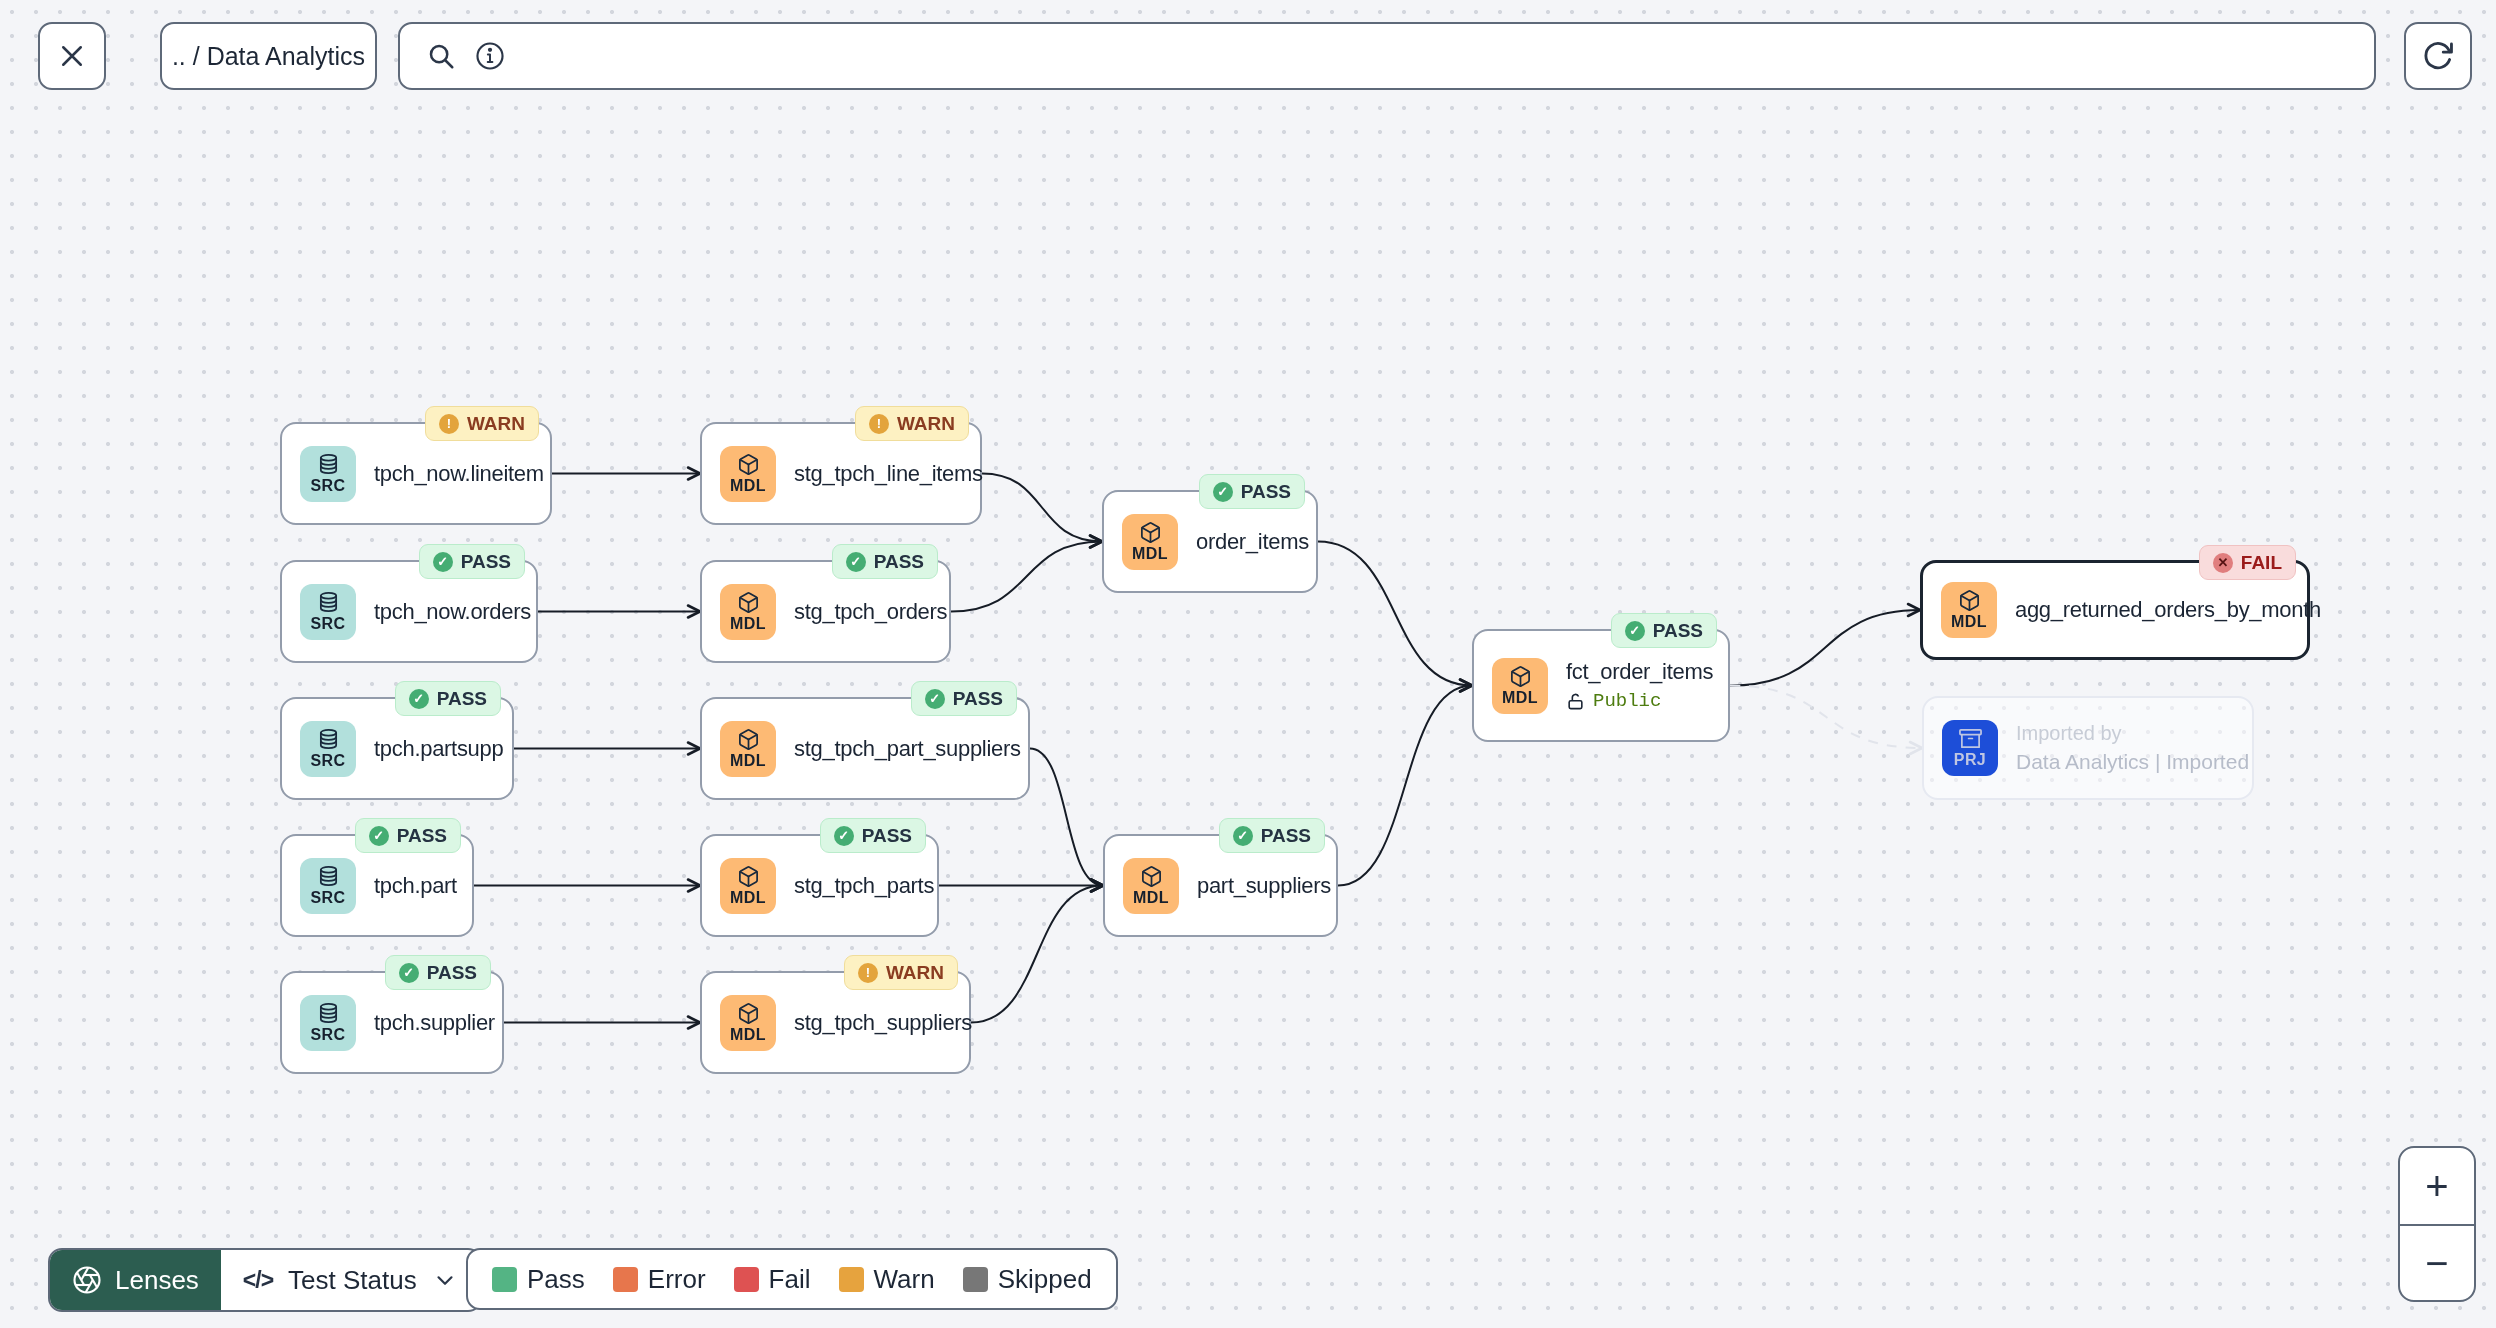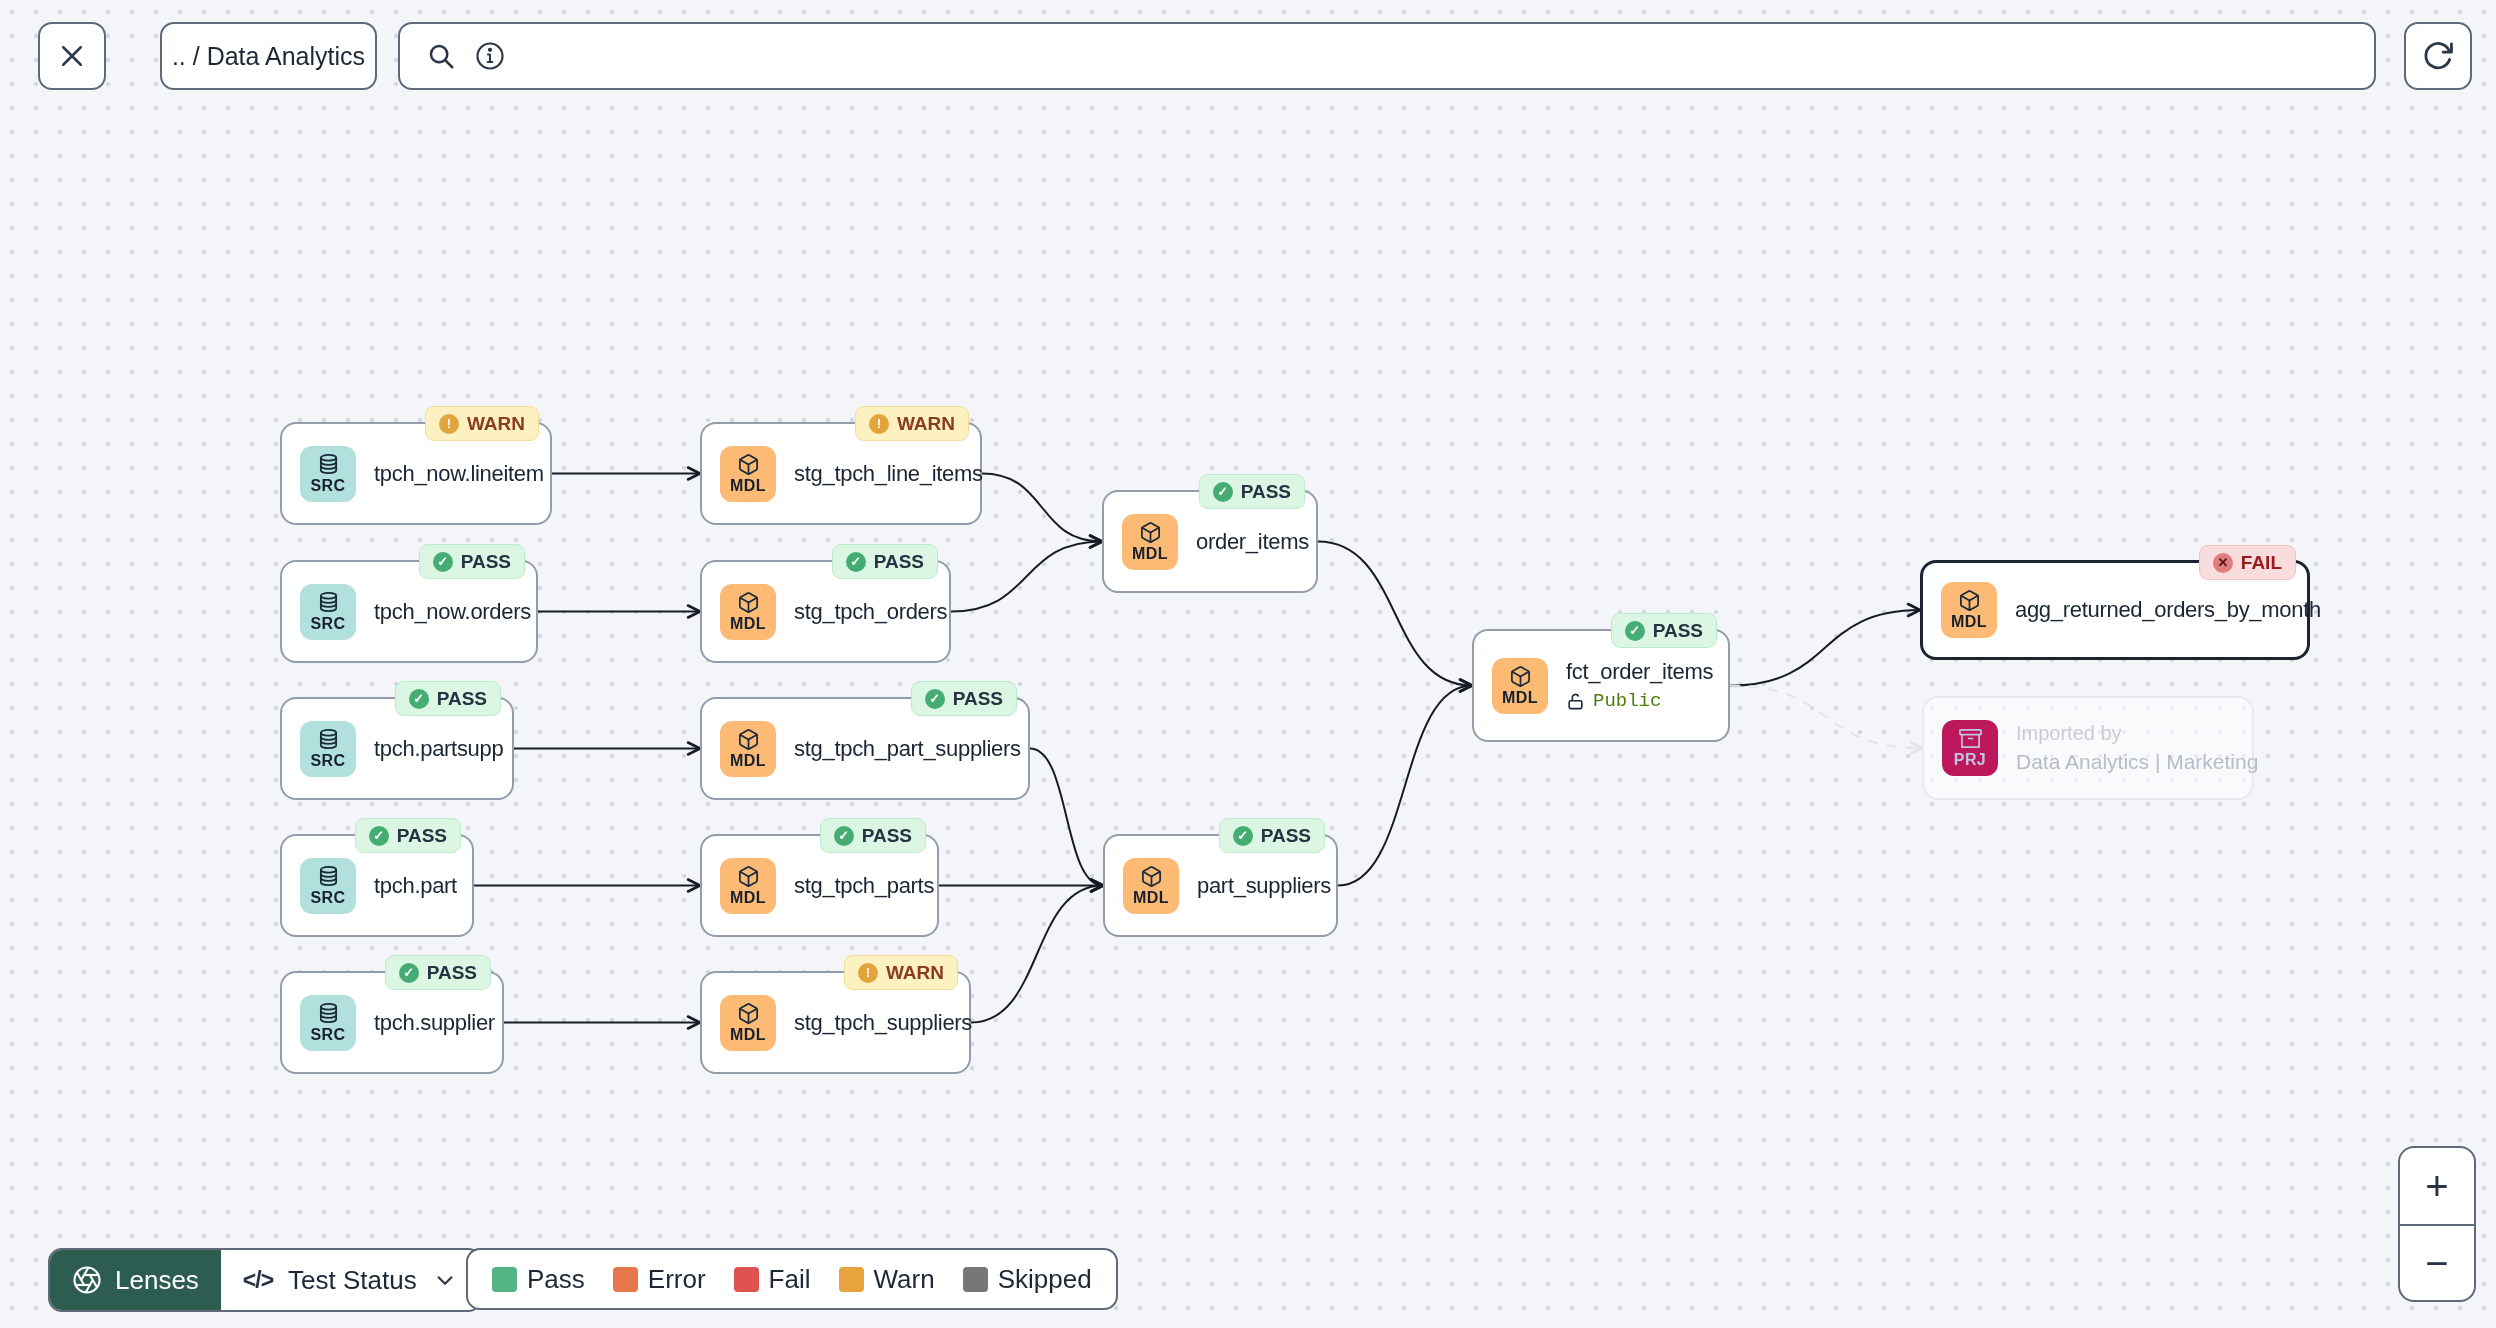--- a/index.html
+++ b/index.html
@@ -40,21 +40,21 @@
   .node.selected { border:3.5px solid #1b2430; }
   .node.faded { border-color:#e6e9f1; background:rgba(253,253,255,.55); cursor:default; }
   .nlabel { font-size:22px; letter-spacing:-0.3px; color:#1b2534; white-space:nowrap; }
   .ncol { display:flex; flex-direction:column; gap:5px; }
   .nsub { display:flex; align-items:center; gap:8px; font-size:19px; color:#4d7c0f;font-family:Liberation Mono, monospace; }
   .faded .t1 { color:#c7ccd6; font-size:20px; }
   .faded .t2 { color:#b6bcc9; font-size:21px; white-space:nowrap; }
 
   .chip { width:56px; height:56px; border-radius:12px; flex:none;
           display:flex; flex-direction:column; align-items:center; justify-content:center; gap:1px; }
-  .chip.SRC { background:#b2e0dc; } .chip.MDL { background:#fdba74; } .chip.PRJ { background:#be185d; }
+  .chip.SRC { background:#b2e0dc; } .chip.MDL { background:#fdba74; } .chip.PRJ { background:#1d4ed8; }
   .chip svg { width:23px; height:23px; stroke:#18293c; stroke-width:1.8; fill:none; stroke-linecap:round; stroke-linejoin:round; }
   .chip .t { font-size:16px; font-weight:600; letter-spacing:.4px; color:#16202e; }
   .chip.PRJ svg { stroke:#bfc6e2; } .chip.PRJ .t { color:#bfc6e2; }
 
   .badge { position:absolute; top:-18px; right:11px; height:35px;
            display:flex; align-items:center; gap:8px; padding:0 13px;
            border-radius:9px; font-size:19px; font-weight:700; }
   .badge.PASS { background:#dbf7e4; border:1.5px solid #baeccb; color:#253342; }
   .badge.WARN { background:#fdf1c2; border:1.5px solid #f0dd9b; color:#8a3c20; }
   .badge.FAIL { background:#f9dcdc; border:1.5px solid #f0c2c2; color:#9b1b1b; }
@@ -344,21 +344,21 @@
       <span class="chip PRJ">
         <svg viewBox="0 0 24 24">
           <polyline points="21,8 21,21 3,21 3,8"></polyline>
           <rect x="1" y="3" width="22" height="5" rx="1"></rect>
           <line x1="10" y1="12" x2="14" y2="12"></line>
         </svg>
         <span class="t">PRJ</span>
       </span>
       <span class="ncol">
         <span class="t1">Imported by</span>
-        <span class="t2">Data Analytics | Marketing</span>
+        <span class="t2">Data Analytics | Imported</span>
       </span>
     </div>
   </div>
 
 <button class="tb-btn" id="close-btn">
   <svg width="30" height="30" viewBox="0 0 24 24" class="icon-stroke">
       <path d="M5 5 L19 19 M19 5 L5 19"></path>
     </svg>
 </button>
 

